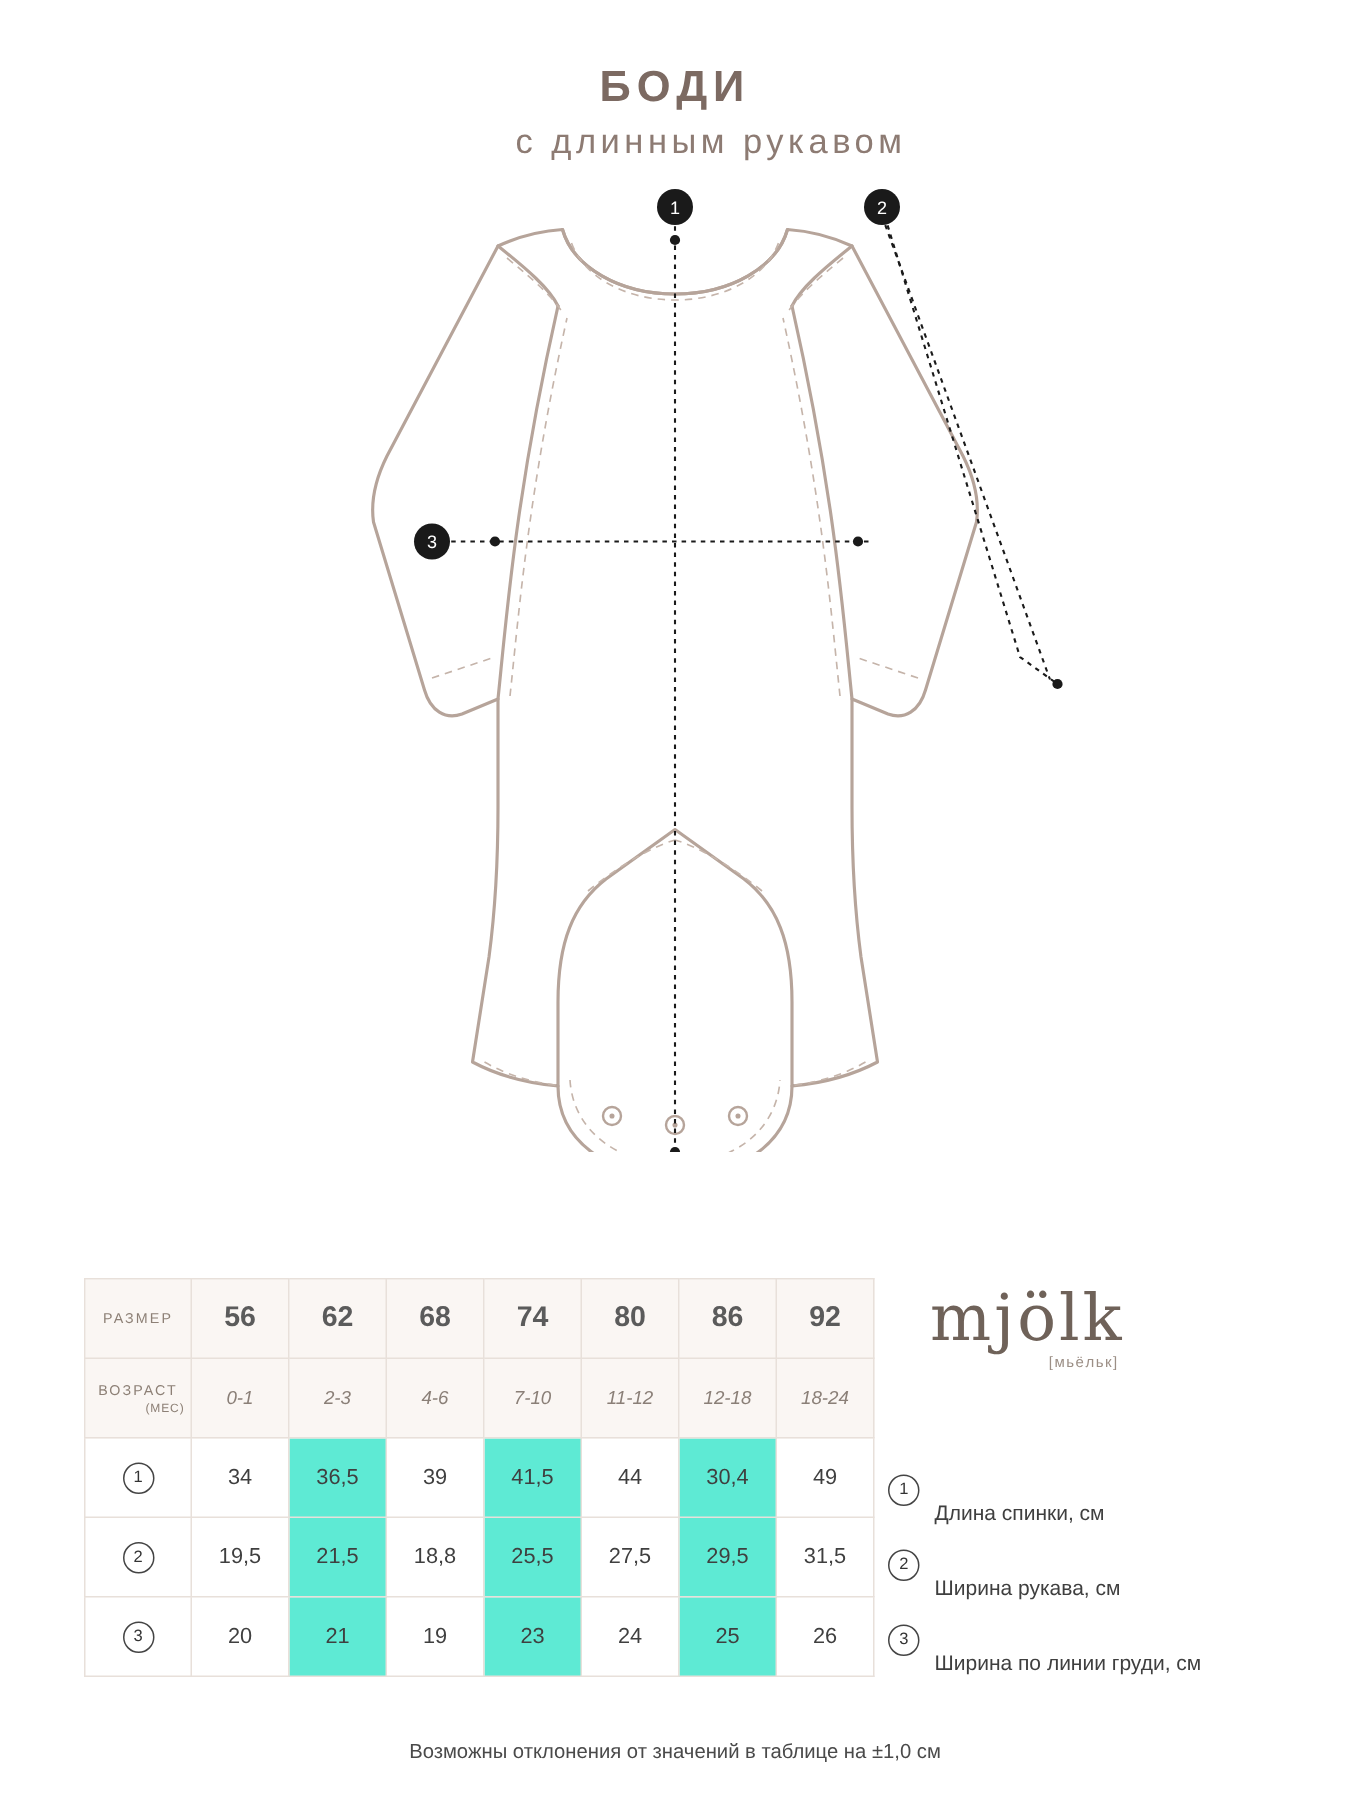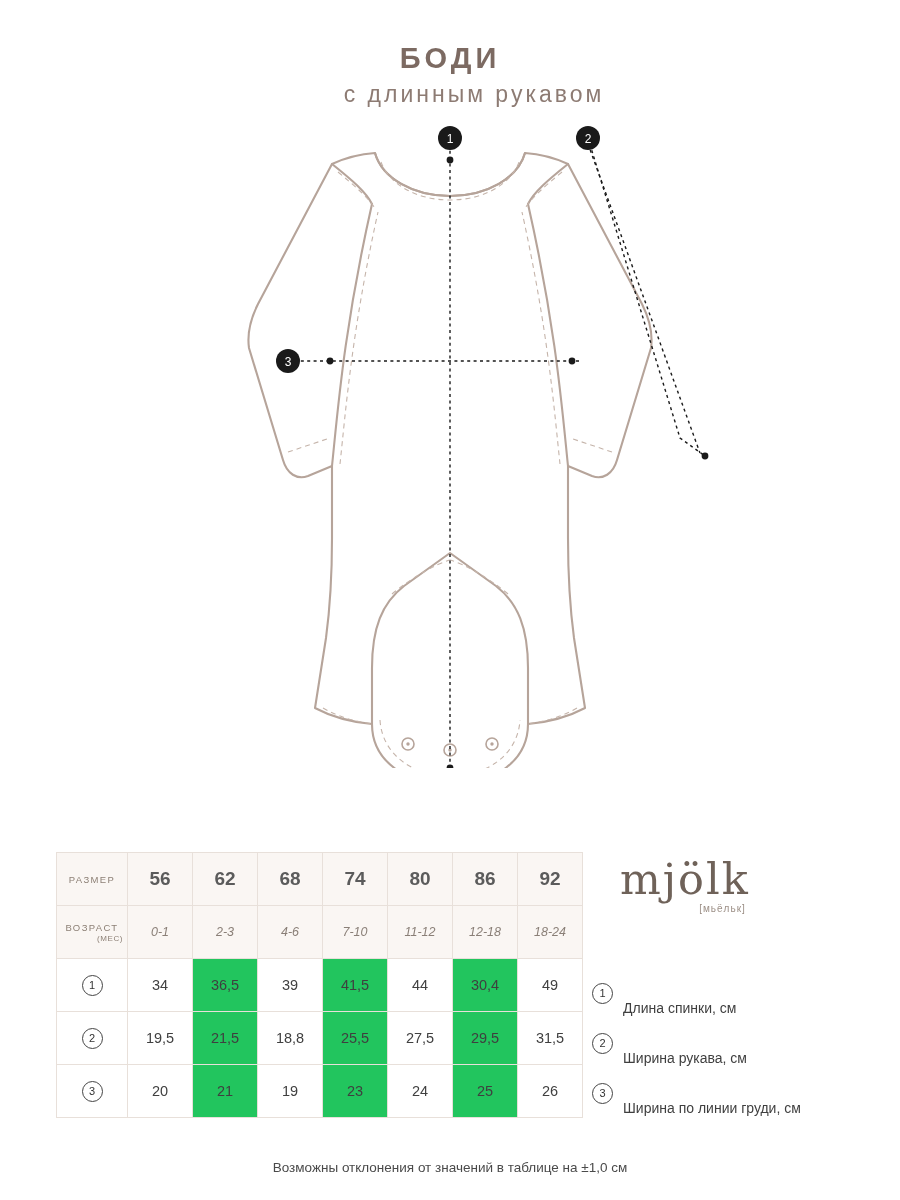--- a/index.html
+++ b/index.html
@@ -91,21 +91,21 @@
     font-size: 12.5px;
     color: #8a7f77;
     background: #faf6f3;
     font-style: italic;
   }
   table.size-table td.val {
     font-size: 14.5px;
     color: #3f3f3f;
   }
   table.size-table td.shade {
-    background: #22c55e;
+    background: #5eead4;
   }
   .badge {
     display: inline-flex;
     align-items: center;
     justify-content: center;
     width: 19px;
     height: 19px;
     border: 1px solid #444;
     border-radius: 50%;
     font-size: 11px;

